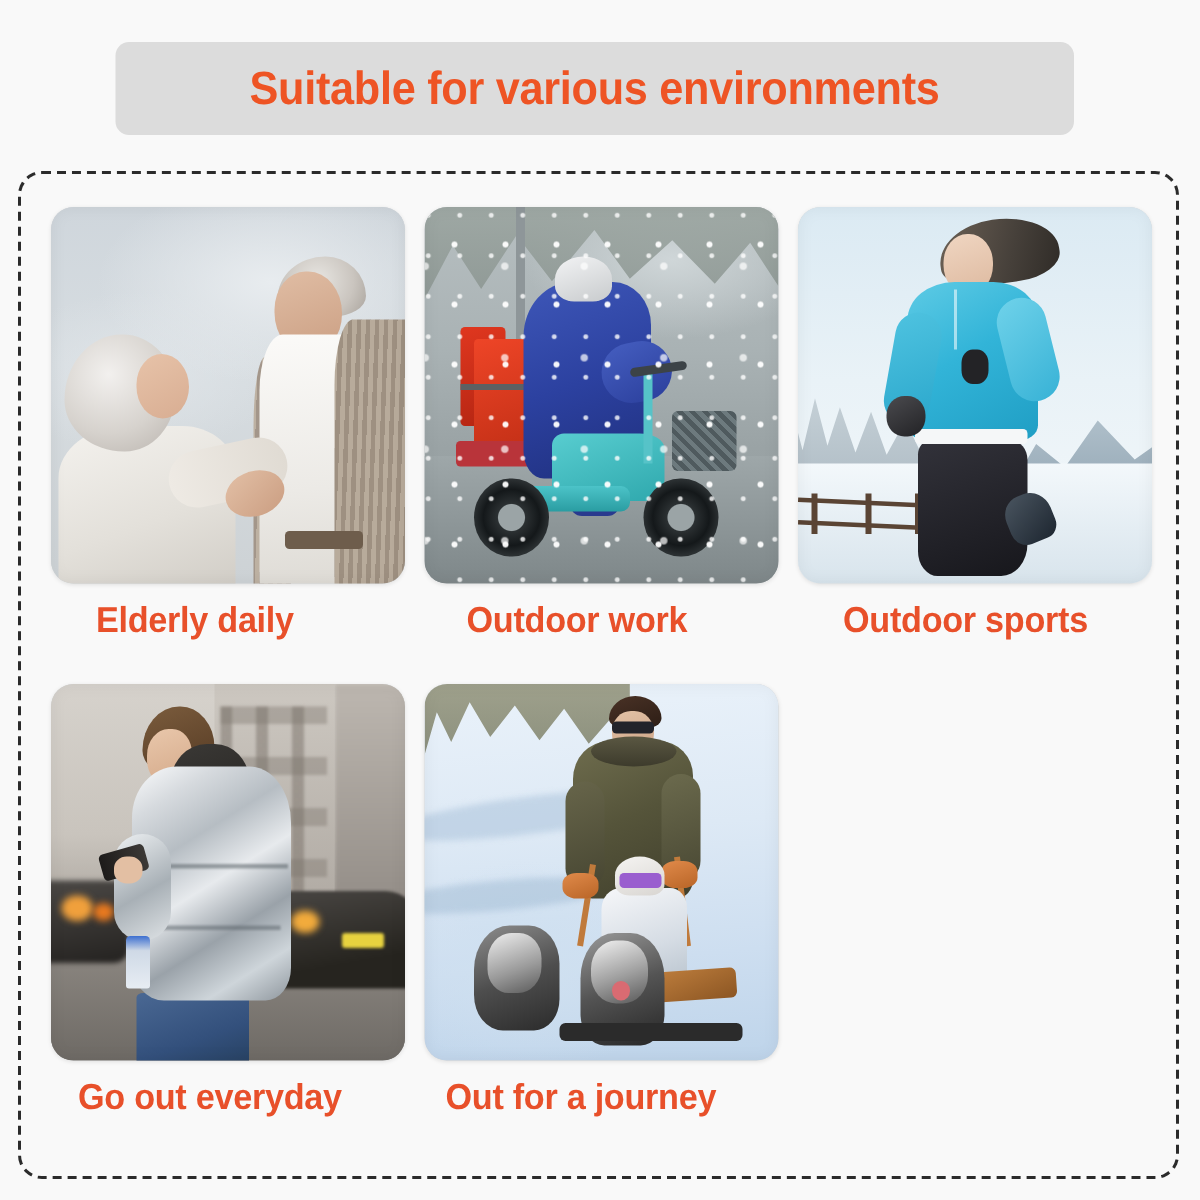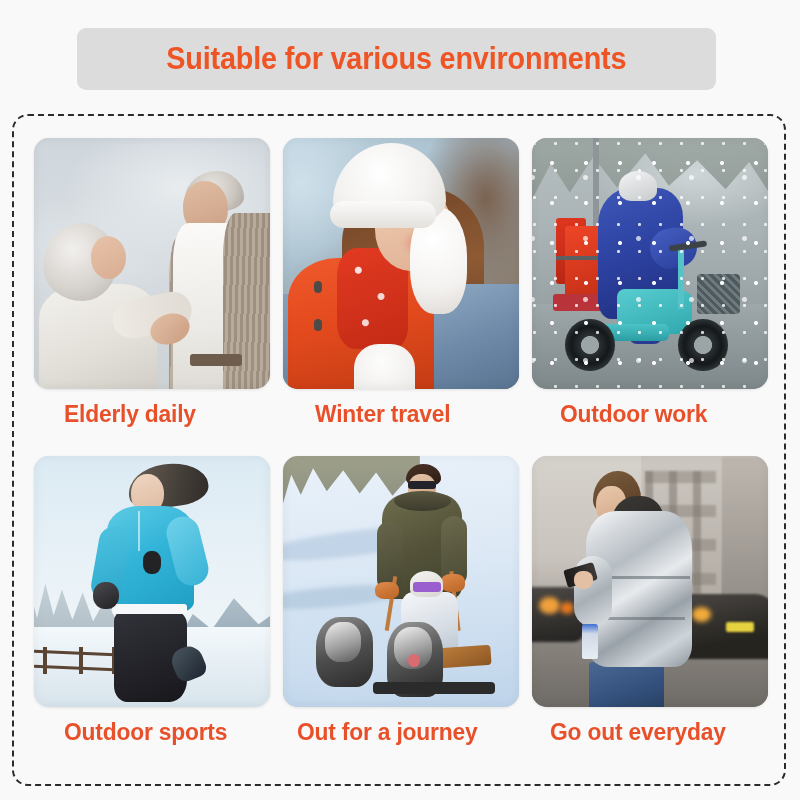--- a/index.html
+++ b/index.html
@@ -694,39 +694,20 @@
       <div class="layer s1-belt"></div>
       <div class="layer s1-granBody"></div>
       <div class="layer s1-granHair"></div>
       <div class="layer s1-granFace"></div>
       <div class="layer s1-granArm"></div>
       <div class="layer s1-hands"></div>
     </div>
     <div class="caption">Elderly daily</div>
   </div>
 
-  <div class="cell r1c2">
-    <div class="thumb">
-      <div class="layer s2-bg"></div>
-      <div class="layer s2-hair"></div>
-      <div class="layer s2-denimL"></div>
-      <div class="layer s2-denim"></div>
-      <div class="layer s2-coat"></div>
-      <div class="layer s2-btn1"></div>
-      <div class="layer s2-btn2"></div>
-      <div class="layer s2-scarf"></div>
-      <div class="layer s2-face"></div>
-      <div class="layer s2-blush"></div>
-      <div class="layer s2-mitten"></div>
-      <div class="layer s2-mitten2"></div>
-      <div class="layer s2-hat"></div>
-      <div class="layer s2-hatBrim"></div>
-    </div>
-    <div class="caption">Winter travel</div>
-  </div>
 
   <div class="cell r2c1">
     <div class="thumb">
       <div class="layer s4-bg"></div>
       <div class="layer s4-treeline"></div>
       <div class="layer s4-pole"></div>
       <div class="layer s4-ground"></div>
       <div class="layer s4-basket"></div>
       <div class="layer s4-box1"></div>
       <div class="layer s4-box2"></div>
@@ -764,20 +745,48 @@
       <div class="layer s3-shoe"></div>
       <div class="layer s3-jacket"></div>
       <div class="layer s3-armL"></div>
       <div class="layer s3-armR"></div>
       <div class="layer s3-zip"></div>
       <div class="layer s3-pocket"></div>
       <div class="layer s3-waist"></div>
       <div class="layer s3-glove"></div>
     </div>
     <div class="caption">Outdoor sports</div>
+  </div>
+
+  <div class="cell r2c2">
+    <div class="thumb">
+      <div class="layer s5-bg"></div>
+      <div class="layer s5-bld2"></div>
+      <div class="layer s5-bld1"></div>
+      <div class="layer s5-bldWin"></div>
+      <div class="layer s5-road"></div>
+      <div class="layer s5-carL"></div>
+      <div class="layer s5-car"></div>
+      <div class="layer s5-lamp1"></div>
+      <div class="layer s5-lamp2"></div>
+      <div class="layer s5-lamp3"></div>
+      <div class="layer s5-plate"></div>
+      <div class="layer s5-jeansFix"></div>
+      <div class="layer s5-hair"></div>
+      <div class="layer s5-face"></div>
+      <div class="layer s5-hood"></div>
+      <div class="layer s5-jacket"></div>
+      <div class="layer s5-jacketSeam1"></div>
+      <div class="layer s5-jacketSeam2"></div>
+      <div class="layer s5-sleeve"></div>
+      <div class="layer s5-phone"></div>
+      <div class="layer s5-hand"></div>
+      <div class="layer s5-bottle"></div>
+    </div>
+    <div class="caption">Go out everyday</div>
   </div>
 
   <div class="cell r2c3">
     <div class="thumb">
       <div class="layer s6-snow"></div>
       <div class="layer s6-treesTop"></div>
       <div class="layer s6-drift1"></div>
       <div class="layer s6-drift2"></div>
       <div class="layer s6-manHair"></div>
       <div class="layer s6-manFace"></div>
@@ -797,41 +806,13 @@
       <div class="layer s6-dog1"></div>
       <div class="layer s6-dog1Head"></div>
       <div class="layer s6-dog2"></div>
       <div class="layer s6-dog2Head"></div>
       <div class="layer s6-tongue"></div>
       <div class="layer s6-sledRail"></div>
     </div>
     <div class="caption">Out for a journey</div>
   </div>
 
-  <div class="cell r2c2">
-    <div class="thumb">
-      <div class="layer s5-bg"></div>
-      <div class="layer s5-bld2"></div>
-      <div class="layer s5-bld1"></div>
-      <div class="layer s5-bldWin"></div>
-      <div class="layer s5-road"></div>
-      <div class="layer s5-carL"></div>
-      <div class="layer s5-car"></div>
-      <div class="layer s5-lamp1"></div>
-      <div class="layer s5-lamp2"></div>
-      <div class="layer s5-lamp3"></div>
-      <div class="layer s5-plate"></div>
-      <div class="layer s5-jeansFix"></div>
-      <div class="layer s5-hair"></div>
-      <div class="layer s5-face"></div>
-      <div class="layer s5-hood"></div>
-      <div class="layer s5-jacket"></div>
-      <div class="layer s5-jacketSeam1"></div>
-      <div class="layer s5-jacketSeam2"></div>
-      <div class="layer s5-sleeve"></div>
-      <div class="layer s5-phone"></div>
-      <div class="layer s5-hand"></div>
-      <div class="layer s5-bottle"></div>
-    </div>
-    <div class="caption">Go out everyday</div>
-  </div>
-
 </div>
 
 </body></html>

